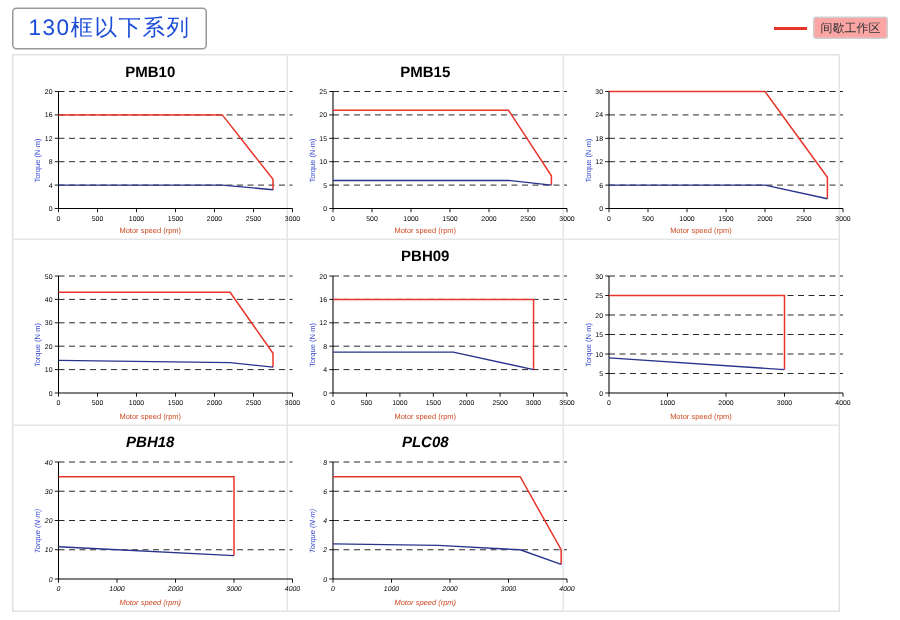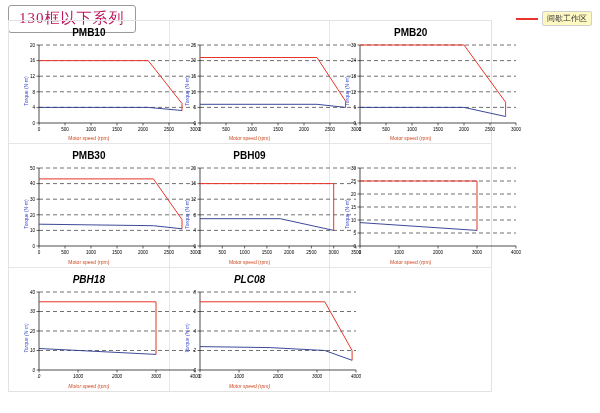--- a/index.html
+++ b/index.html
@@ -14,38 +14,37 @@
   
   .header{
     position:absolute;left:0;top:0;width:600px;height:34px;
   }
   .title-box{
     position:absolute;left:8px;top:5px;
     border:1px solid #9a9a9a;
     border-radius:3px;
     padding:3px 10px 4px 10px;
     font-size:15px;
-    color:#be185d;
+    color:#1d4ed8;
     background:#fff;
     letter-spacing:1px;
-    font-family:Liberation Serif, serif;
   }
   .legend{
     position:absolute;right:8px;top:11px;
     display:flex;align-items:center;gap:14px;
     font-size:8px;color:#333;
   }
   .legend .item{display:flex;align-items:center;gap:4px;}
   .legend .swatch{display:inline-block;width:22px;height:2px;}
-  .legend .lbl{border:1px solid #cfcfcf;padding:1px 4px;border-radius:2px;background:#fef9c3;font-size:8px;}
+  .legend .lbl{border:1px solid #cfcfcf;padding:1px 4px;border-radius:2px;background:#fca5a5;font-size:8px;}
 
   
   .grid{
-    position:absolute;left:8px;top:20px;
-    width:484px;height:372px;
+    position:absolute;left:8px;top:36px;
+    width:552px;height:372px;
     display:grid;
     grid-template-columns:repeat(3,1fr);
     grid-template-rows:repeat(3,1fr);
     border:1px solid #e2e2e2;
     box-sizing:border-box;
   }
   .cell{
     border-right:1px solid #e6e6e6;
     border-bottom:1px solid #e6e6e6;
     box-sizing:border-box;
@@ -136,20 +135,21 @@
             <text class="ticktext" x="160.0" y="92" text-anchor="middle">2500</text>
             <line class="tick" x1="186.0" y1="84" x2="186.0" y2="86.5"></line>
             <text class="ticktext" x="186.0" y="92" text-anchor="middle">3000</text>
             <polyline class="series-int" points="30.0,21.6 139.2,21.6 173.0,64.5 173.0,71.5"></polyline>
             <polyline class="series-cont" points="30.0,68.4 139.2,68.4 173.0,71.5"></polyline>
           </svg>
         </div>
         <div class="xlab">Motor speed (rpm)</div>
       </div>
       <div class="cell">
+        <div class="chart-title">PMB15</div>
         <div class="plot-wrap">
           <div class="ylab">Torque (N·m)</div>
           <svg width="194" height="104" viewBox="0 0 194 104">
             <line class="gridline" x1="30" y1="68.4" x2="186" y2="68.4"></line>
             <line class="gridline" x1="30" y1="52.8" x2="186" y2="52.8"></line>
             <line class="gridline" x1="30" y1="37.2" x2="186" y2="37.2"></line>
             <line class="gridline" x1="30" y1="21.6" x2="186" y2="21.6"></line>
             <line class="gridline" x1="30" y1="6.0" x2="186" y2="6.0"></line>
             <line class="axis" x1="30" y1="6" x2="30" y2="84"></line>
             <line class="axis" x1="30" y1="84" x2="186" y2="84"></line>
@@ -179,21 +179,20 @@
             <text class="ticktext" x="160.0" y="92" text-anchor="middle">2500</text>
             <line class="tick" x1="186.0" y1="84" x2="186.0" y2="86.5"></line>
             <text class="ticktext" x="186.0" y="92" text-anchor="middle">3000</text>
             <polyline class="series-int" points="30.0,18.5 147.0,18.5 175.6,62.2 175.6,68.4"></polyline>
             <polyline class="series-cont" points="30.0,65.3 147.0,65.3 175.6,68.4"></polyline>
           </svg>
         </div>
         <div class="xlab">Motor speed (rpm)</div>
       </div>
       <div class="cell">
-        <div class="chart-title">PMB20</div>
         <div class="plot-wrap">
           <div class="ylab">Torque (N·m)</div>
           <svg width="194" height="104" viewBox="0 0 194 104">
             <line class="gridline" x1="30" y1="68.4" x2="186" y2="68.4"></line>
             <line class="gridline" x1="30" y1="52.8" x2="186" y2="52.8"></line>
             <line class="gridline" x1="30" y1="37.2" x2="186" y2="37.2"></line>
             <line class="gridline" x1="30" y1="21.6" x2="186" y2="21.6"></line>
             <line class="gridline" x1="30" y1="6.0" x2="186" y2="6.0"></line>
             <line class="axis" x1="30" y1="6" x2="30" y2="84"></line>
             <line class="axis" x1="30" y1="84" x2="186" y2="84"></line>
@@ -223,21 +222,20 @@
             <text class="ticktext" x="160.0" y="92" text-anchor="middle">2500</text>
             <line class="tick" x1="186.0" y1="84" x2="186.0" y2="86.5"></line>
             <text class="ticktext" x="186.0" y="92" text-anchor="middle">3000</text>
             <polyline class="series-int" points="30.0,6.0 134.0,6.0 175.6,63.2 175.6,77.5"></polyline>
             <polyline class="series-cont" points="30.0,68.4 134.0,68.4 175.6,77.5"></polyline>
           </svg>
         </div>
         <div class="xlab">Motor speed (rpm)</div>
       </div>
       <div class="cell">
-        <div class="chart-title">PMB30</div>
         <div class="plot-wrap">
           <div class="ylab">Torque (N·m)</div>
           <svg width="194" height="104" viewBox="0 0 194 104">
             <line class="gridline" x1="30" y1="68.4" x2="186" y2="68.4"></line>
             <line class="gridline" x1="30" y1="52.8" x2="186" y2="52.8"></line>
             <line class="gridline" x1="30" y1="37.2" x2="186" y2="37.2"></line>
             <line class="gridline" x1="30" y1="21.6" x2="186" y2="21.6"></line>
             <line class="gridline" x1="30" y1="6.0" x2="186" y2="6.0"></line>
             <line class="axis" x1="30" y1="6" x2="30" y2="84"></line>
             <line class="axis" x1="30" y1="84" x2="186" y2="84"></line>

